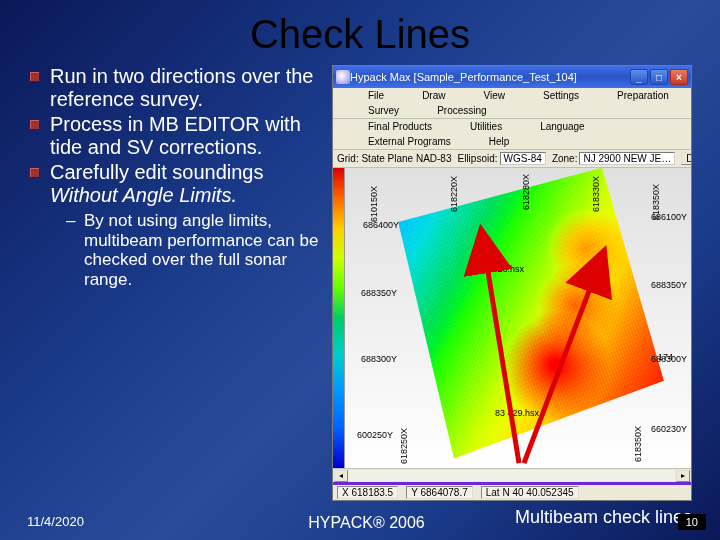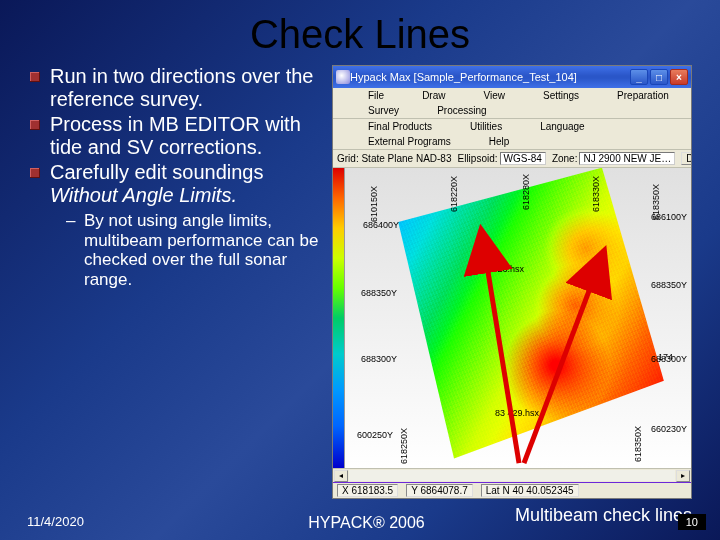--- a/index.html
+++ b/index.html
@@ -169,21 +169,21 @@
   }
   .edge-label { position: absolute; font-size: 9px; color: #000; white-space: nowrap; }
   .vlabel { writing-mode: vertical-rl; transform: rotate(180deg); }
   .arrow-overlay { position: absolute; left: 0; top: 0; width: 100%; height: 100%; pointer-events: none; }
   .statusbar {
     display: flex;
     gap: 8px;
     padding: 1px 4px;
     font-size: 10px;
     background: #ece9d8;
-    border-top: 1px solid #6d28d9;
+    border-top: 3px solid #6d28d9;
   }
   .statusbar .cell { border: 1px inset #ddd; padding: 0 4px; background: #f4f2e8; }
   .scrollbar-bottom { height: 14px; background: #ece9d8; border-top: 1px solid #c0c0b0; display: flex; }
   .scrollbar-bottom .sbtn { width: 14px; height: 12px; margin: 1px; border: 1px outset #ddd; background: #ece9d8; font-size: 8px; text-align: center; line-height: 10px; }
   .scrollbar-bottom .track { flex: 1; background: #f0f0e8; margin: 1px 0; }
   .caption {
     text-align: right;
     color: #fff;
     font-size: 18px;
     padding: 6px 28px 0 0;

